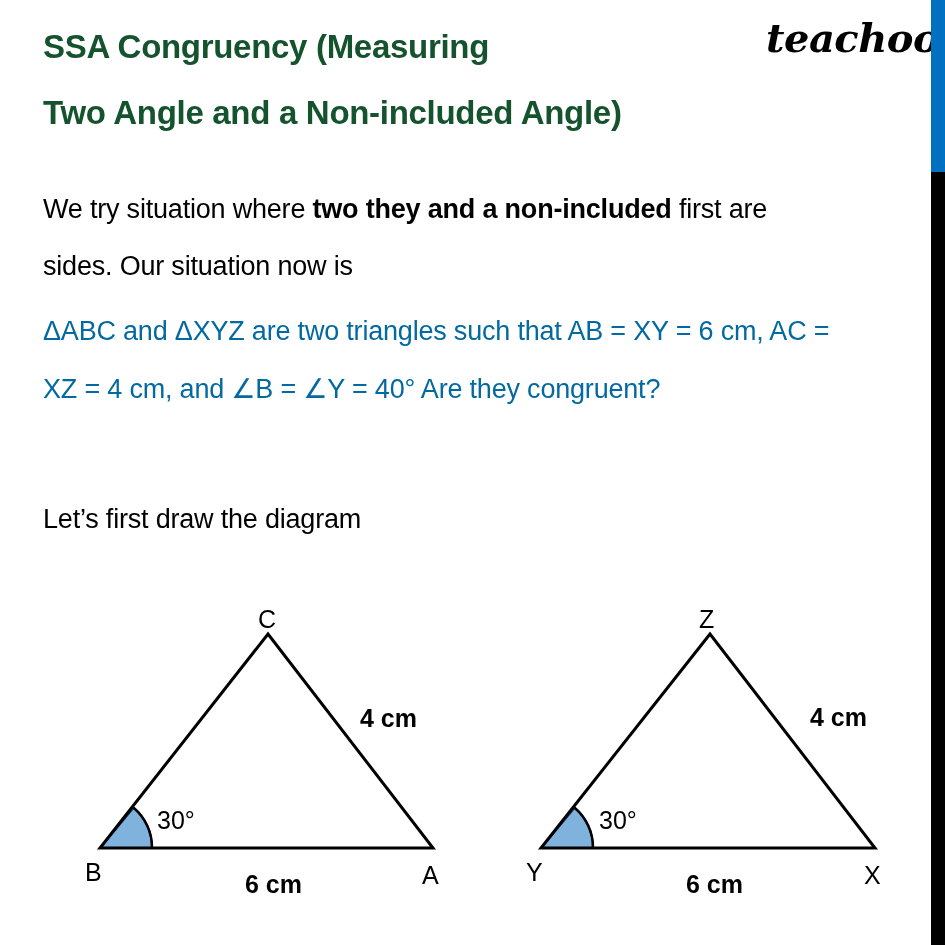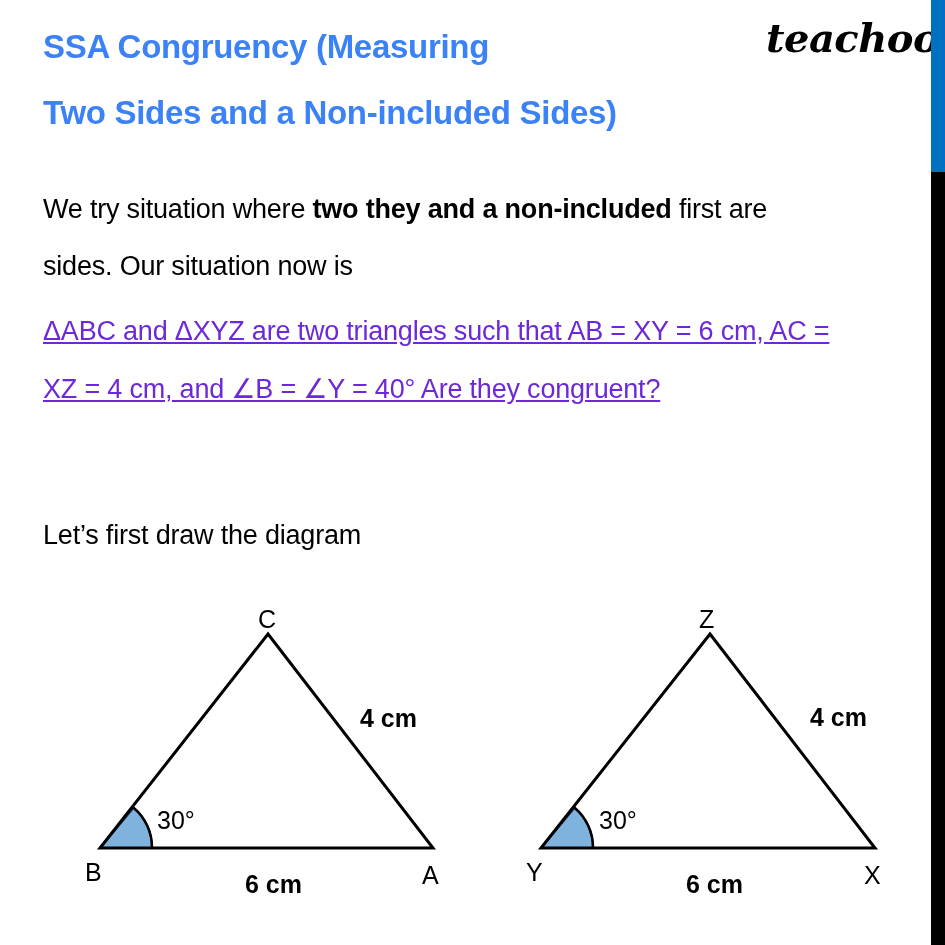--- a/index.html
+++ b/index.html
@@ -2,59 +2,59 @@
 <html><head>
   <meta charset="utf-8">
   <style>
     html, body { margin: 0; padding: 0; }
     body {
       width: 945px; height: 945px; position: relative; overflow: hidden;
       background: #ffffff;
       font-family: "Liberation Sans", "DejaVu Sans", sans-serif;
     }
     .title {
-      position: absolute; left: 43px; color: #3b82f6;
+      position: absolute; left: 43px; color: #14532d;
       font-weight: bold; font-size: 33px; white-space: nowrap; letter-spacing: -0.3px;
     }
     .logo {
       position: absolute; left: 766px; top: 14px;
       font-family: "DejaVu Serif", serif; font-style: italic; font-weight: bold;
       font-size: 40px; color: #000; letter-spacing: -0.5px;
     }
     .edge-blue { position: absolute; left: 931px; top: 0; width: 14px; height: 172px; }
     .edge-black { position: absolute; left: 931px; top: 172px; width: 14px; height: 773px; }
     .line {
       position: absolute; left: 43px; font-size: 27px; white-space: nowrap; color: #000;
       letter-spacing: -0.2px;
     }
-    .blue { color: #6d28d9; text-decoration: underline; }
+    .blue { color: #0369a1; }
     b { font-weight: bold; }
     svg.diagram { position: absolute; left: 0; top: 0; }
     .lbl { font-family: "Liberation Sans", "DejaVu Sans", sans-serif; font-size: 25px; fill: #000; }
     .lblb { font-family: "Liberation Sans", "DejaVu Sans", sans-serif; font-size: 25px; font-weight: bold; fill: #000; }
   </style>
 </head>
 <body>
 
 <div class="title" style="top:28px;">SSA Congruency (Measuring</div>
-<div class="title" style="top:94px;">Two Sides and a Non-included Sides)</div>
+<div class="title" style="top:94px;">Two Angle and a Non-included Angle)</div>
 <div class="logo">teachoo</div>
 
 <div class="edge-blue" style="background:#0070c0;"></div>
 <div class="edge-black" style="background:#000;"></div>
 
 <div class="line" style="top:194px;">
   <span>We try situation where </span><b>two they and a non-included</b><span> first are</span>
 </div>
 <div class="line" style="top:251px;">sides. Our situation now is</div>
 
 <div class="line blue" style="top:316px;">ΔABC and ΔXYZ are two triangles such that  AB = XY = 6 cm, AC =</div>
 <div class="line blue" style="top:373px;">XZ = 4 cm, and ∠B = ∠Y = 40° Are they congruent?</div>
 
-<div class="line" style="top:520px;">Let’s first draw the diagram</div>
+<div class="line" style="top:504px;">Let’s first draw the diagram</div>
 
 <svg class="diagram" width="945" height="945">
 
   <g>
     <path d="M100,848 L152,848 A52,52 0 0,0 133.6,807.8 Z" fill="#7fb2dc" stroke="#1f3864" stroke-width="2"></path>
     <polygon points="100,848 433,848 268,634" fill="none" stroke="#000" stroke-width="3" stroke-linejoin="miter"></polygon>
     <path d="M152,848 A52,52 0 0,0 133.6,807.8" fill="none" stroke="#000" stroke-width="2.5"></path>
     <text class="lbl" x="258" y="628">C</text>
     <text class="lbl" x="85" y="881">B</text>
     <text class="lbl" x="422" y="884">A</text>

